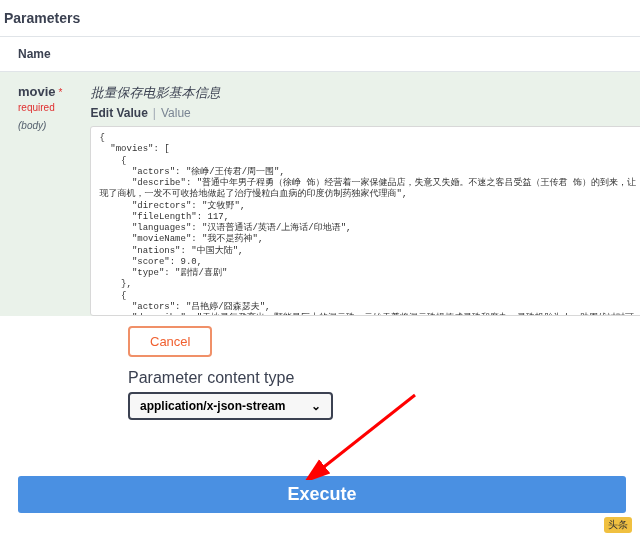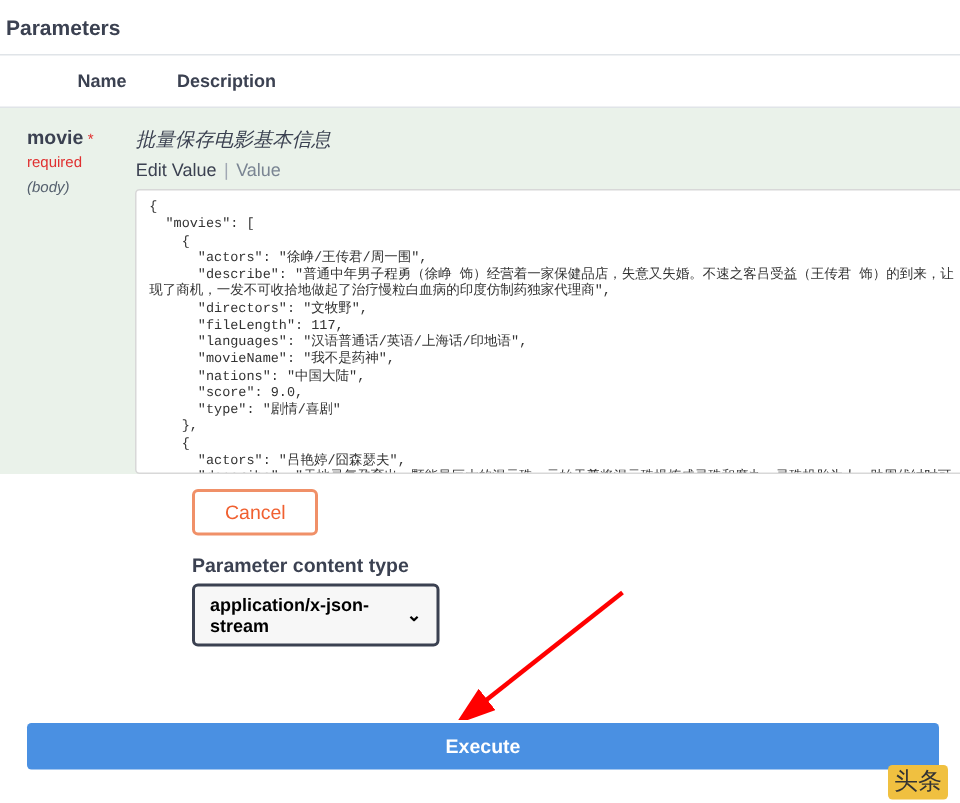--- a/index.html
+++ b/index.html
@@ -1,50 +1,49 @@
 <!DOCTYPE html>
 <html><head>
   <meta charset="utf-8">
   <style>
     * { margin: 0; padding: 0; box-sizing: border-box; }
     body { font-family: -apple-system, BlinkMacSystemFont, "Segoe UI", sans-serif; font-size: 13px; background: #fff; width: 640px; height: 535px; overflow: hidden; position: relative; }
     .section-title { font-weight: 700; font-size: 14px; color: #3b4151; padding: 10px 4px; border-bottom: 1px solid #e0e4e8; }
     .table-head { display: flex; padding: 10px 18px; font-size: 12px; font-weight: 700; color: #3b4151; border-bottom: 1px solid #e0e4e8; }
-    .col-name { width: 100px; text-align: center; }
+    .col-name { width: 100px; }
     .col-desc { flex: 1; }
     .main { display: flex; background: #eaf2ea; padding: 12px 18px 0; gap: 28px; }
     .param-name-col { width: 110px; }
     .param-name { font-weight: 700; color: #3b4151; }
     .required { color: #e03030; font-size: 10px; font-weight: 400; margin-left: 3px; }
     .body-label { font-style: italic; font-size: 10px; color: #55606e; margin-top: 6px; }
     .param-body { flex: 1; }
     .desc-text { color: #3b4151; margin-bottom: 4px; font-style: italic; }
     .tabs { font-size: 12px; color: #3b4151; margin-bottom: 6px; }
-    .tab-edit { font-weight: 400; }
+    .tab-edit { font-weight: 700; }
     .tab-sep { color: #a0a8b3; margin: 0 5px; }
     .tab-model { color: #7a8593; }
     .code-box { background: #fff; border: 1px solid #d8d8d8; border-radius: 3px; height: 190px; overflow: hidden; }
     .code-box pre { font-family: Consolas, "Courier New", monospace; font-size: 9px; line-height: 1.25; color: #333; padding: 6px 8px; white-space: pre; }
     .lower { background: #fff; padding: 10px 0 0 128px; position: relative; }
     .cancel-btn { border: 2px solid #f09068; background: #fff; color: #f06030; font-weight: 400; font-size: 13px; border-radius: 4px; padding: 6px 20px; cursor: pointer; margin-bottom: 12px; }
-    .pct-label { font-weight: 700; font-size: 13px; color: #3b4151; margin-bottom: 5px; }
-    .select-box { border: 2px solid #3b4151; border-radius: 4px; background: #f7f7f7; padding: 5px 10px; font-size: 12px; font-weight: 700; width: 165px; display: flex; justify-content: space-between; align-items: center; cursor: pointer; }
-    .execute { position: absolute; left: 18px; right: 14px; bottom: 22px; background: #4a90e2; color: #fff; font-weight: 700; text-align: center; padding: 8px 0; border-radius: 3px; cursor: pointer; font-size: 13px; }
+    .pct-label { font-weight: 400; font-size: 16px; color: #3b4151; margin-bottom: 5px; }
+    .select-box { border: 2px solid #3b4151; border-radius: 4px; background: #f7f7f7; padding: 5px 10px; font-size: 12px; font-weight: 700; width: 205px; display: flex; justify-content: space-between; align-items: center; cursor: pointer; }
+    .execute { position: absolute; left: 18px; right: 14px; bottom: 22px; background: #4a90e2; color: #fff; font-weight: 700; text-align: center; padding: 8px 0; border-radius: 3px; cursor: pointer; font-size: 18px; }
     .arrow { position: absolute; right: 215px; bottom: 55px; z-index: 10; }
     .watermark { position: absolute; right: 8px; bottom: 2px; font-size: 12px; color: #666; display: flex; align-items: center; gap: 4px; }
-    .wm-badge { background: #f0c040; color: #333; border-radius: 3px; padding: 1px 4px; font-size: 16px; }
+    .wm-badge { background: #f0c040; color: #333; border-radius: 3px; padding: 1px 4px; font-size: 10px; }
   </style>
 </head>
 <body>
 
 <div class="section-title">Parameters</div>
 
 <div class="table-head">
   <div class="col-name">Name</div>
-  <div class="col-desc">Description</div>
 </div>
 
 <div class="main">
   <div class="param-name-col">
     <span class="param-name">movie</span><span class="required">* required</span>
     <div class="body-label">(body)</div>
   </div>
   <div class="param-body">
     <div class="desc-text">批量保存电影基本信息</div>
     <div class="tabs">

